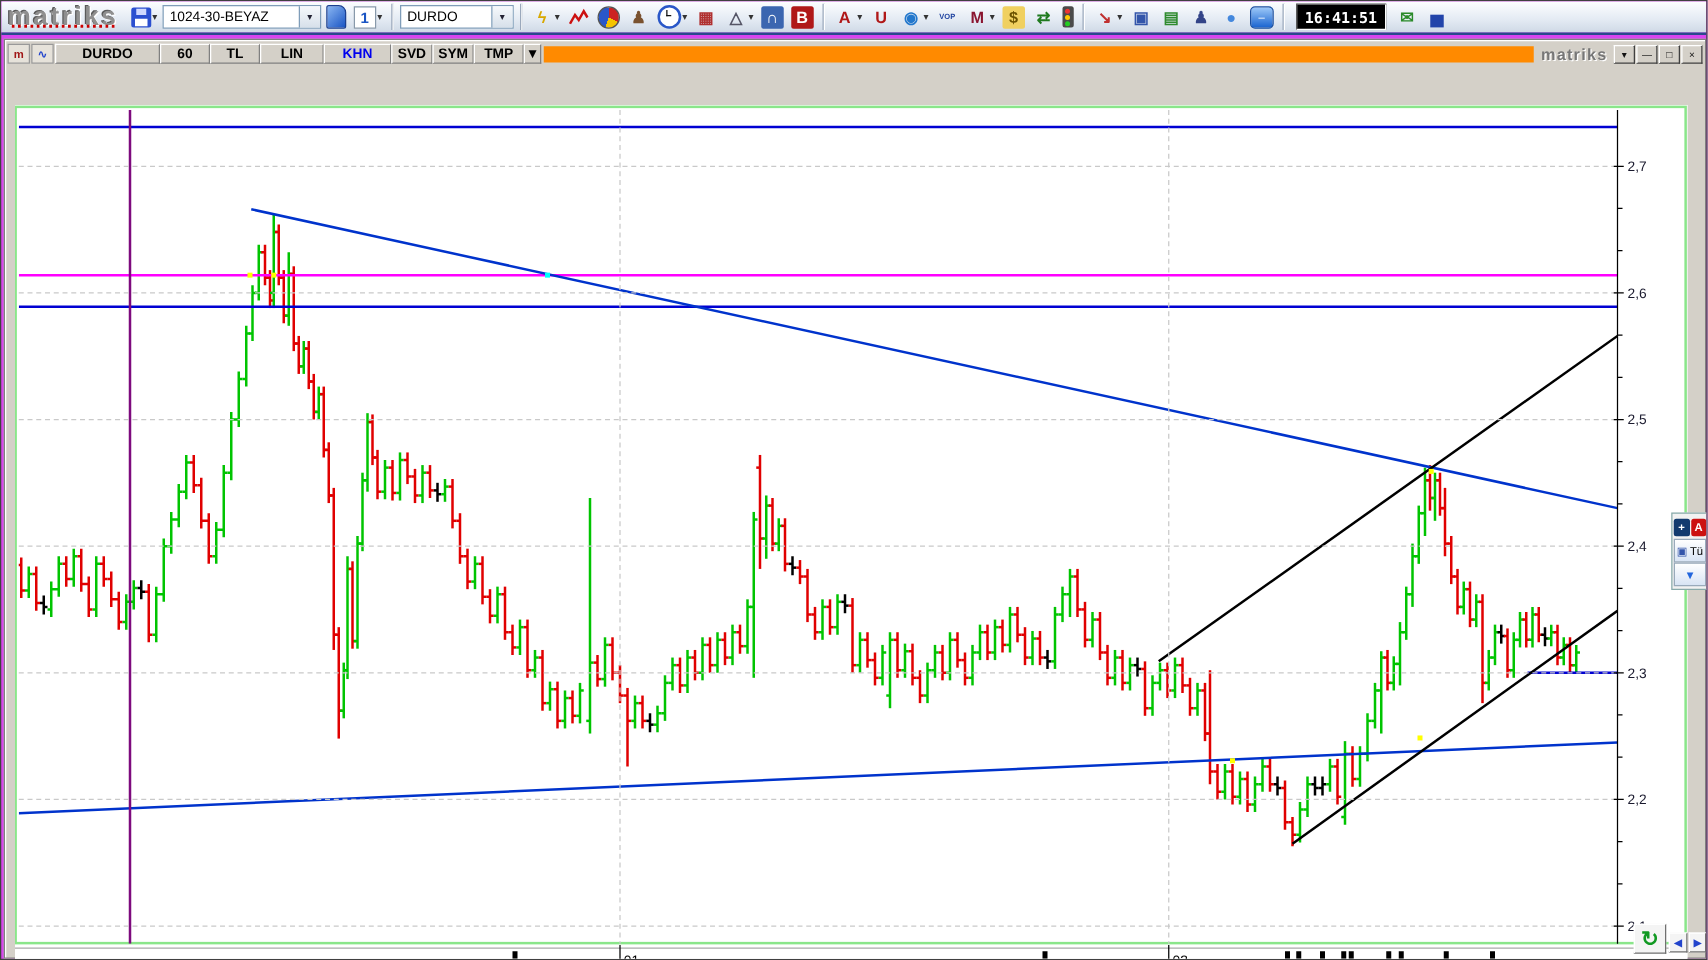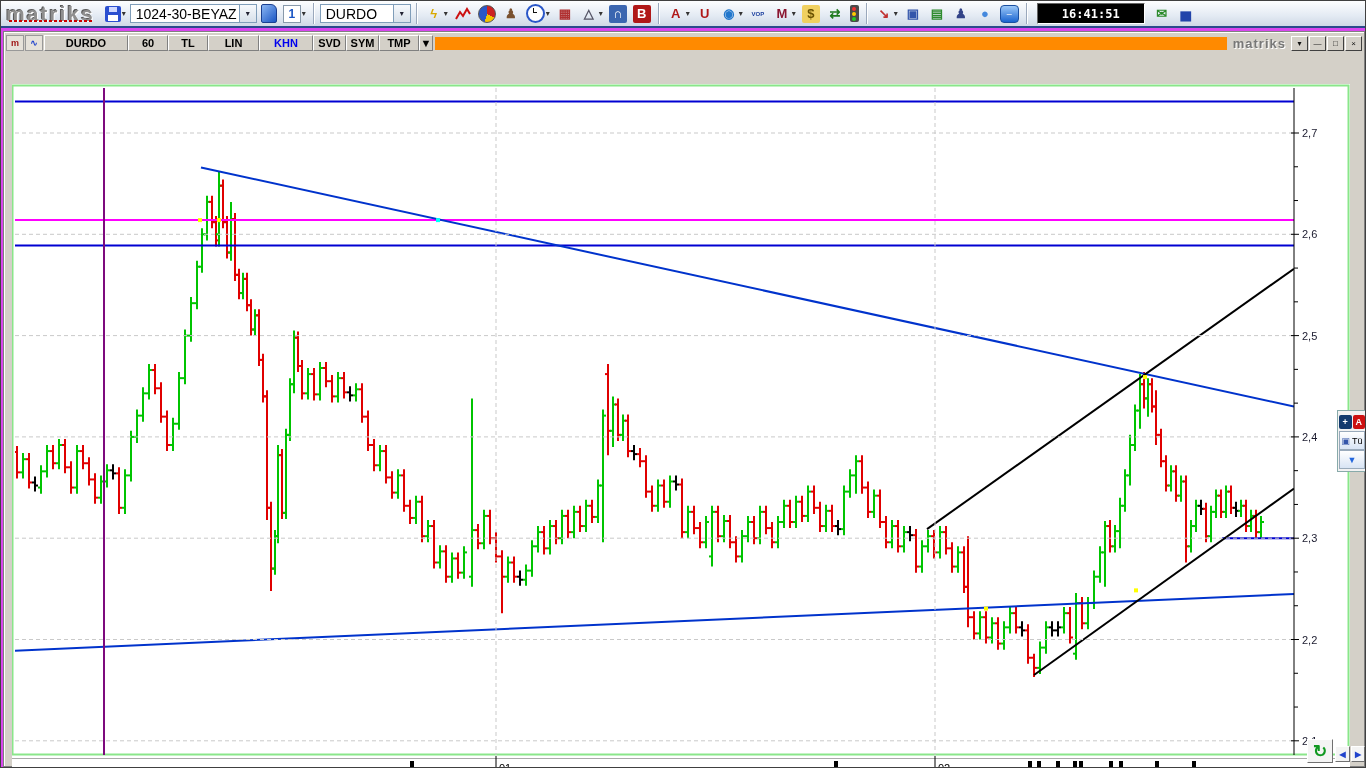--- a/index.html
+++ b/index.html
@@ -13,41 +13,41 @@
     text-shadow:1px 1px 0 #ffffff,-1px -1px 0 #5a5a5a;position:relative;padding:0 6px 0 2px;line-height:22px;}
   .mlogo::after{content:"";position:absolute;left:4px;right:8px;bottom:2px;height:4px;
     background-image:radial-gradient(circle,#cc0000 35%,transparent 40%);background-size:5px 4px;}
   .titem{display:flex;align-items:center;height:24px;padding:0 1px;border:1px solid transparent;border-radius:2px;}
   .tile{width:18px;height:18px;display:flex;align-items:center;justify-content:center;
     font-size:13px;font-weight:bold;border-radius:2px;box-sizing:border-box;}
   .tile.small-text{font-size:6px;letter-spacing:0;}
   .caret{font-size:8px;color:#333;margin-left:1px;}
   .sep{width:1px;height:21px;background:#9aa8bc;border-right:1px solid #fff;margin:0 3px;}
   .combo{display:flex;align-items:center;height:19px;background:#fff;border:1px solid #7f9db9;box-sizing:border-box;}
-  .combo .val{font-size:14px;padding:0 5px;color:#000;white-space:nowrap;}
+  .combo .val{font-size:11px;padding:0 5px;color:#000;white-space:nowrap;}
   .combo .cbtn{width:16px;height:100%;display:flex;align-items:center;justify-content:center;
     background:linear-gradient(#f6f9fc,#d7e0ea);border-left:1px solid #7f9db9;font-size:8px;color:#223;}
   .icon-floppy{width:16px;height:16px;background:#2b4fd0;border-radius:2px;position:relative;}
   .icon-floppy::before{content:"";position:absolute;left:4px;top:1px;width:8px;height:5px;background:#cfd8ff;}
   .icon-floppy::after{content:"";position:absolute;left:3px;bottom:1px;width:10px;height:6px;background:#fff;}
   .icon-page{width:14px;height:17px;background:linear-gradient(135deg,#8ab6f2,#1a55c4);border-radius:2px 6px 2px 2px;border:1px solid #1a3f90;}
   .icon-page1{width:16px;height:16px;background:#fff;border:1px solid #8899aa;color:#1a55c4;font-weight:bold;font-size:12px;display:flex;align-items:center;justify-content:center;}
   .icon-pie{width:16px;height:16px;border-radius:50%;border:1px solid #555;
     background:conic-gradient(#cc2222 0 32%,#f5c400 32% 55%,#2a57c8 55% 100%);}
   .icon-clockface{width:15px;height:15px;border-radius:50%;background:#fff;border:2px solid #2a57c8;position:relative;}
   .icon-clockface::before{content:"";position:absolute;left:5px;top:2px;width:1px;height:5px;background:#111;}
   .icon-clockface::after{content:"";position:absolute;left:5px;top:6px;width:4px;height:1px;background:#111;}
   .icon-traffic{width:9px;height:17px;background:#4a4a4a;border-radius:2px;position:relative;}
   .icon-traffic::before{content:"";position:absolute;left:2.5px;top:2px;width:4px;height:4px;border-radius:50%;
     background:#e33;box-shadow:0 5px 0 #fc0,0 10px 0 #2c2;}
   .icon-bluebtn{width:17px;height:16px;border-radius:4px;background:linear-gradient(#9cc8f8,#1a64d0);
     border:1px solid #1a4fa0;color:#fff;font-size:9px;display:flex;align-items:center;justify-content:center;}
   .digclock{height:19px;background:#000;border:1px solid #666;border-right-color:#fff;border-bottom-color:#fff;
     color:#fff;font-family:"DejaVu Sans Mono",monospace;font-size:12px;font-weight:bold;
-    display:flex;align-items:center;padding:0 24px;margin:0 4px;}
+    display:flex;align-items:center;padding:0 6px;margin:0 4px;}
   
   .win{position:absolute;left:2px;top:30px;width:1362px;height:736px;background:#D4D0C8;
     border:1px solid #808080;box-shadow:inset 1px 1px 0 #ffffff;box-sizing:border-box;}
   .tbar{position:absolute;left:2px;top:2px;right:2px;height:18px;background:#D4D0C8;
     display:flex;align-items:center;gap:0;}
   .tseg{height:16px;border:1px solid #808080;border-top-color:#fff;border-left-color:#fff;
     display:flex;align-items:center;justify-content:center;font-size:11px;font-weight:bold;color:#000;
     background:#D4D0C8;box-sizing:border-box;}
   .tico{width:16px;height:14px;margin-right:1px;display:flex;align-items:center;justify-content:center;
     background:#e6e2da;border:1px solid #999;font-size:9px;font-weight:bold;}

